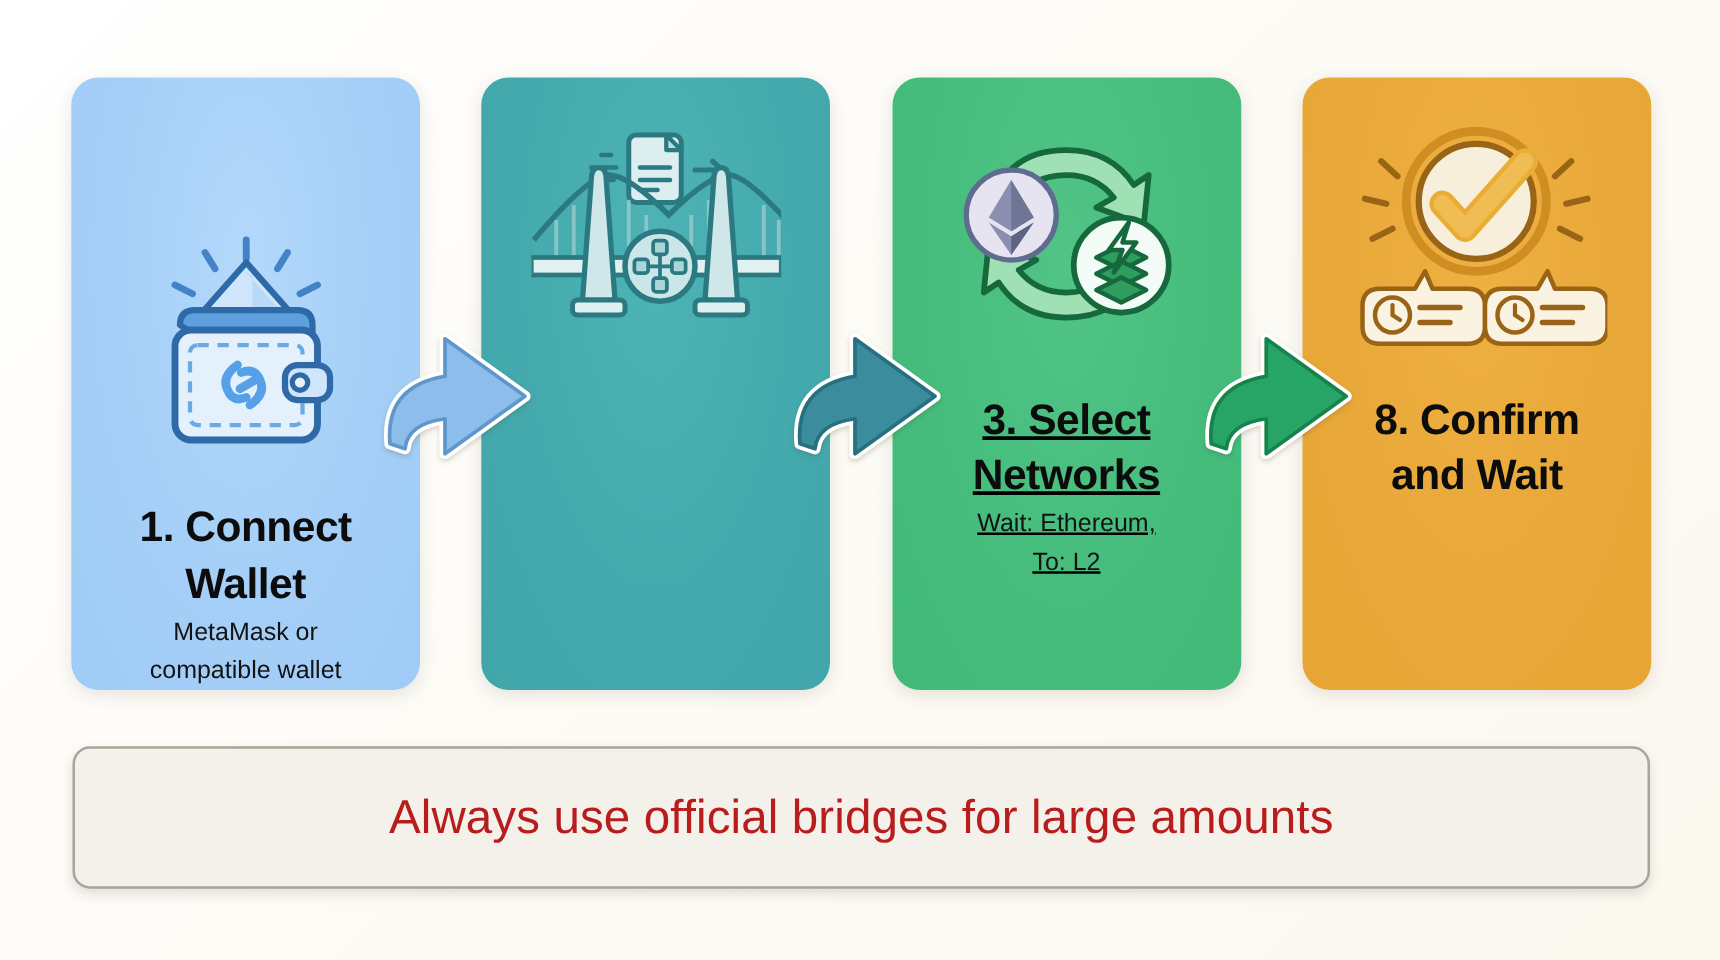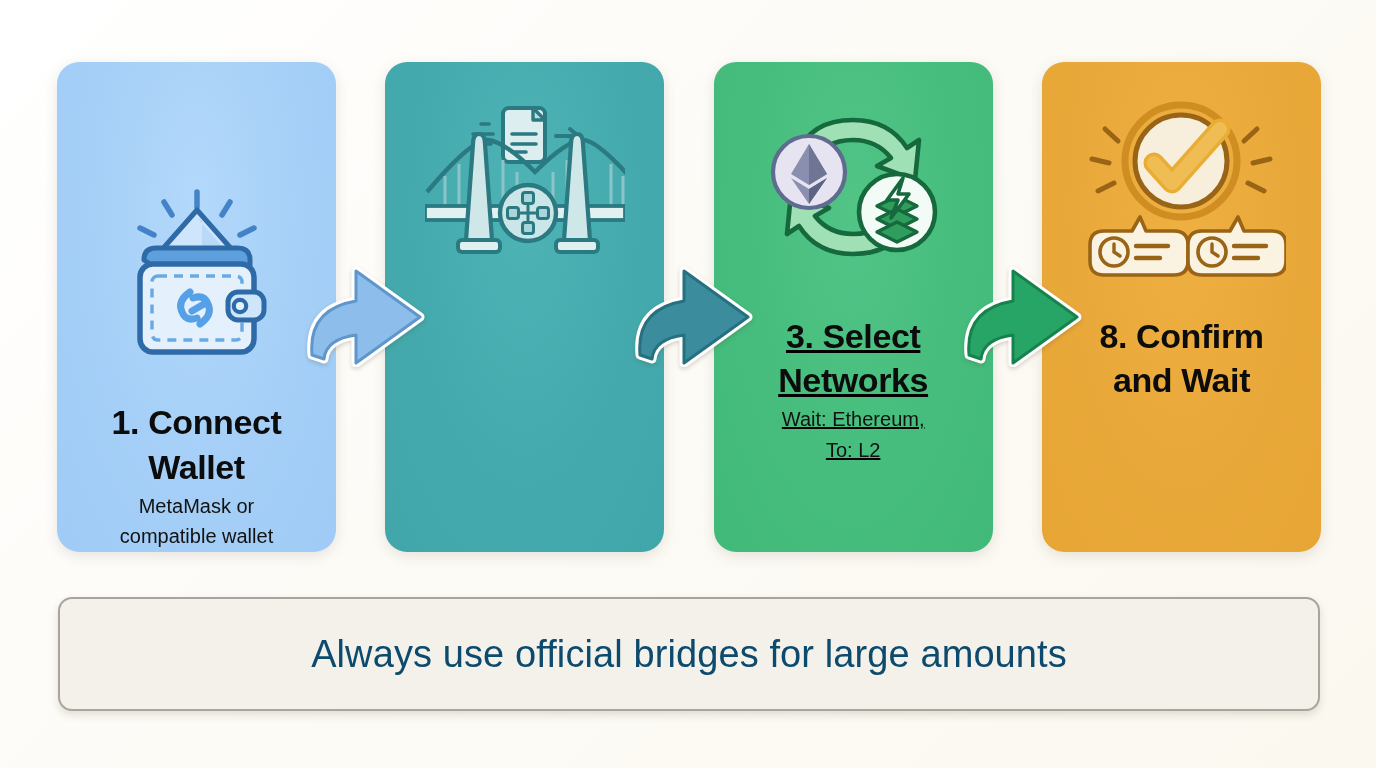--- a/index.html
+++ b/index.html
@@ -106,21 +106,21 @@
     border-radius: 14px;
     box-shadow: 0 4px 9px rgba(80,70,50,0.16);
     display: flex;
     align-items: center;
     justify-content: center;
     box-sizing: border-box;
   }
   #banner-text {
     font-size: 38px;
     font-weight: normal;
-    color: #0c4a6e;
+    color: #b91c1c;
     letter-spacing: 0.1px;
     text-align: center;
   }
 </style>
 </head>
 <body>
 
 <div id="cards">
 
   <div class="card c1">

